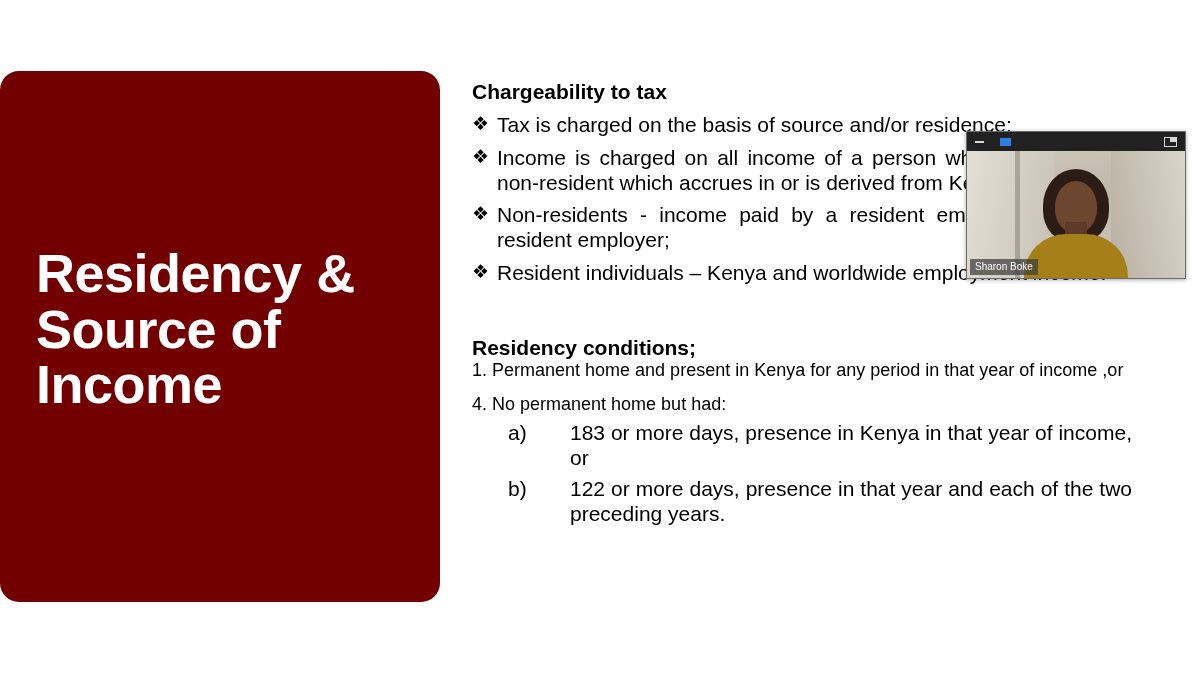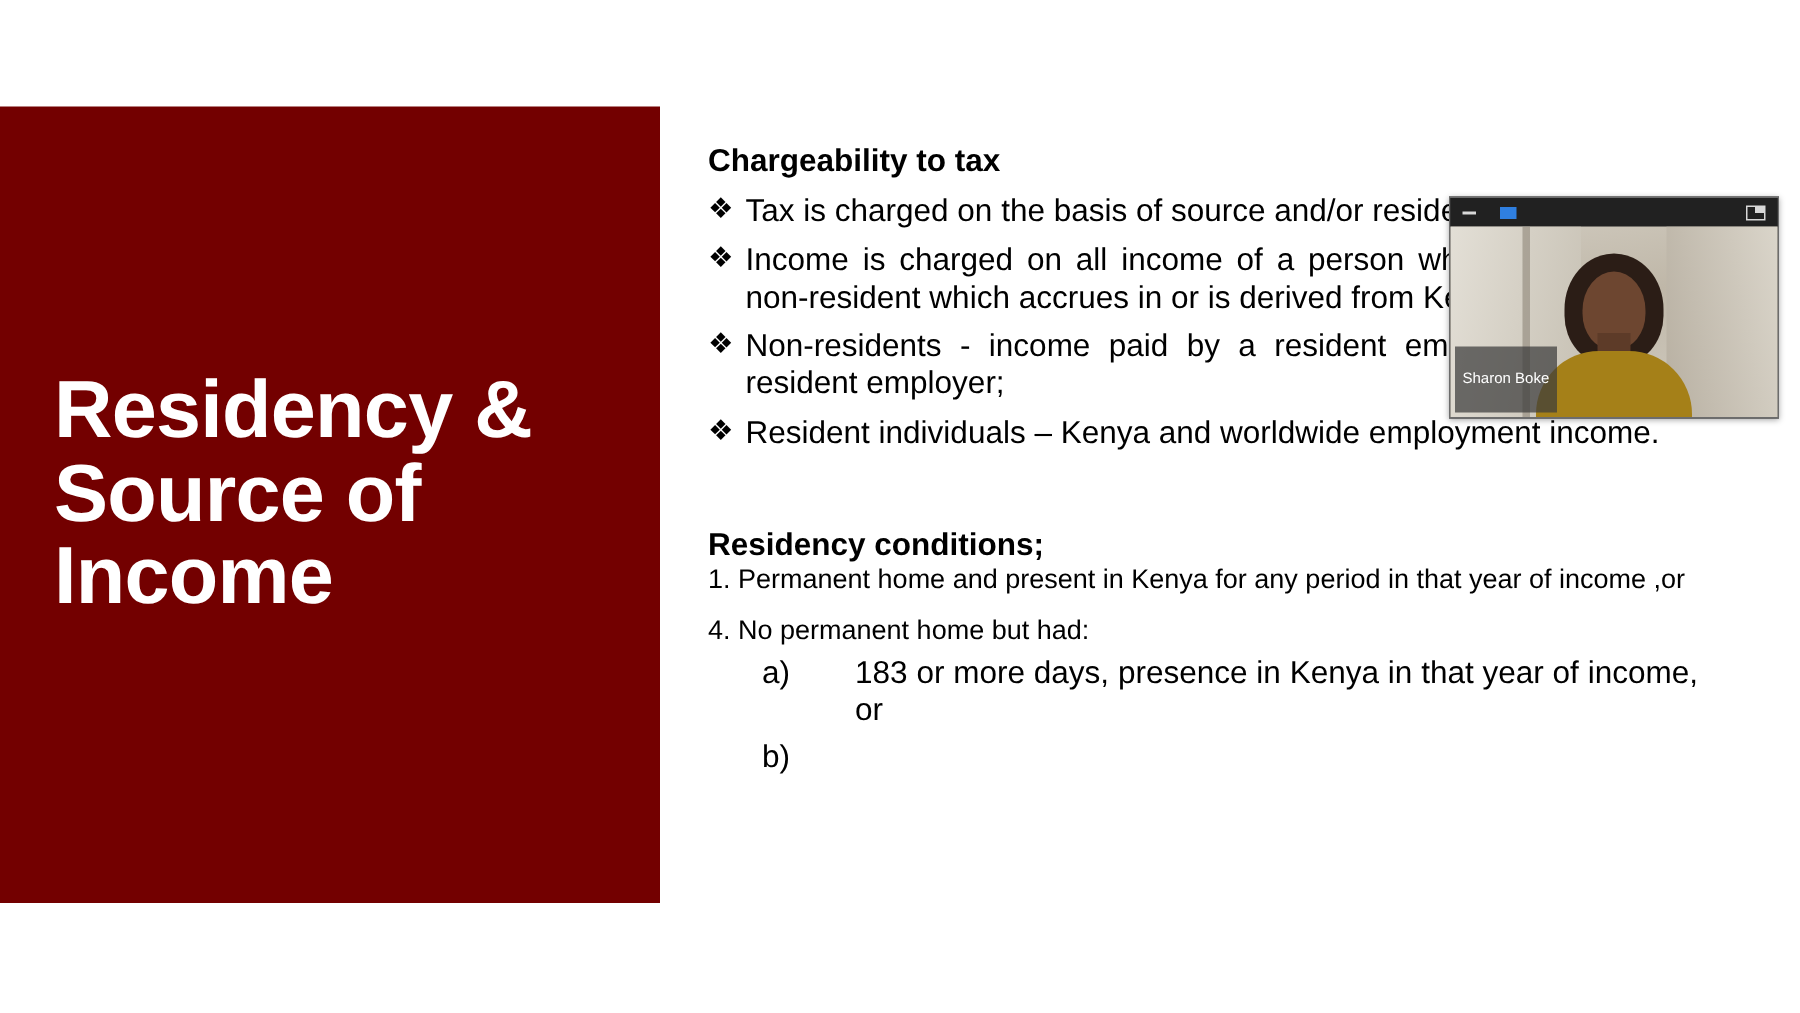--- a/index.html
+++ b/index.html
@@ -25,39 +25,40 @@
     background: #ffffff;
   }
 
   .title-panel {
     position: absolute;
     left: 0;
     top: 0;
     width: 440px;
     height: 531px;
     background: #730000;
+    border-radius: 19px;
   }
 
   .title-text {
     position: absolute;
     left: 36px;
     top: 175px;
     width: 370px;
     color: #ffffff;
     font-size: 54px;
     font-weight: bold;
     line-height: 1.03;
     letter-spacing: -0.5px;
   }
 
   
   .content {
     position: absolute;
     left: 472px;
-    top: 24px;
+    top: 8px;
     width: 660px;
   }
 
   .heading {
     font-size: 21px;
     font-weight: bold;
     color: #000000;
     margin: 0 0 9px 0;
     line-height: 1.2;
   }
@@ -240,21 +241,21 @@
     height: 16px;
     background: #5d3b28;
   }
   .name-label {
     position: absolute;
     left: 3px;
     bottom: 3px;
     background: rgba(60,60,60,0.72);
     color: #ffffff;
     font-size: 10px;
-    padding: 16px 5px;
+    padding: 2px 5px;
     line-height: 1.2;
     white-space: nowrap;
   }
 </style>
 </head>
 <body>
 
 <div class="slide">
 
   <div class="title-panel">
@@ -289,20 +290,21 @@
     <div class="numbered">1. Permanent home and present in Kenya for any period in that year of income ,or</div>
     <div class="numbered last">4. No permanent home but had:</div>
 
     <ul class="lettered-list">
       <li class="lettered-item">
         <span class="letter">a)</span>
         <span>183 or more days, presence in Kenya in that year of income, or</span>
       </li>
       <li class="lettered-item">
         <span class="letter">b)</span>
+        <span>122 or more days, presence in that year and each of the two preceding years.</span>
       </li>
     </ul>
 
   </div>
 </div>
 
 <div class="video-window">
   <div class="video-titlebar">
     <span class="vt-min"></span>
     <span class="vt-sq"></span>

